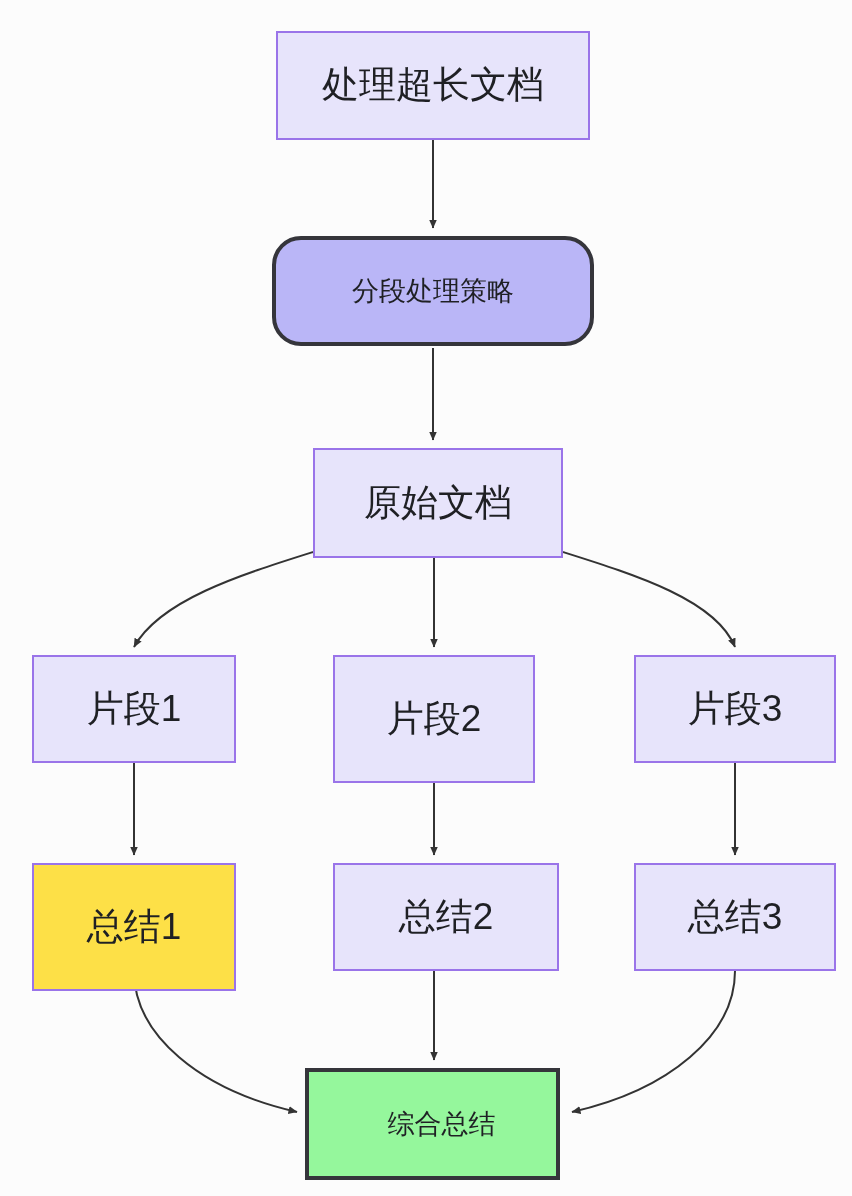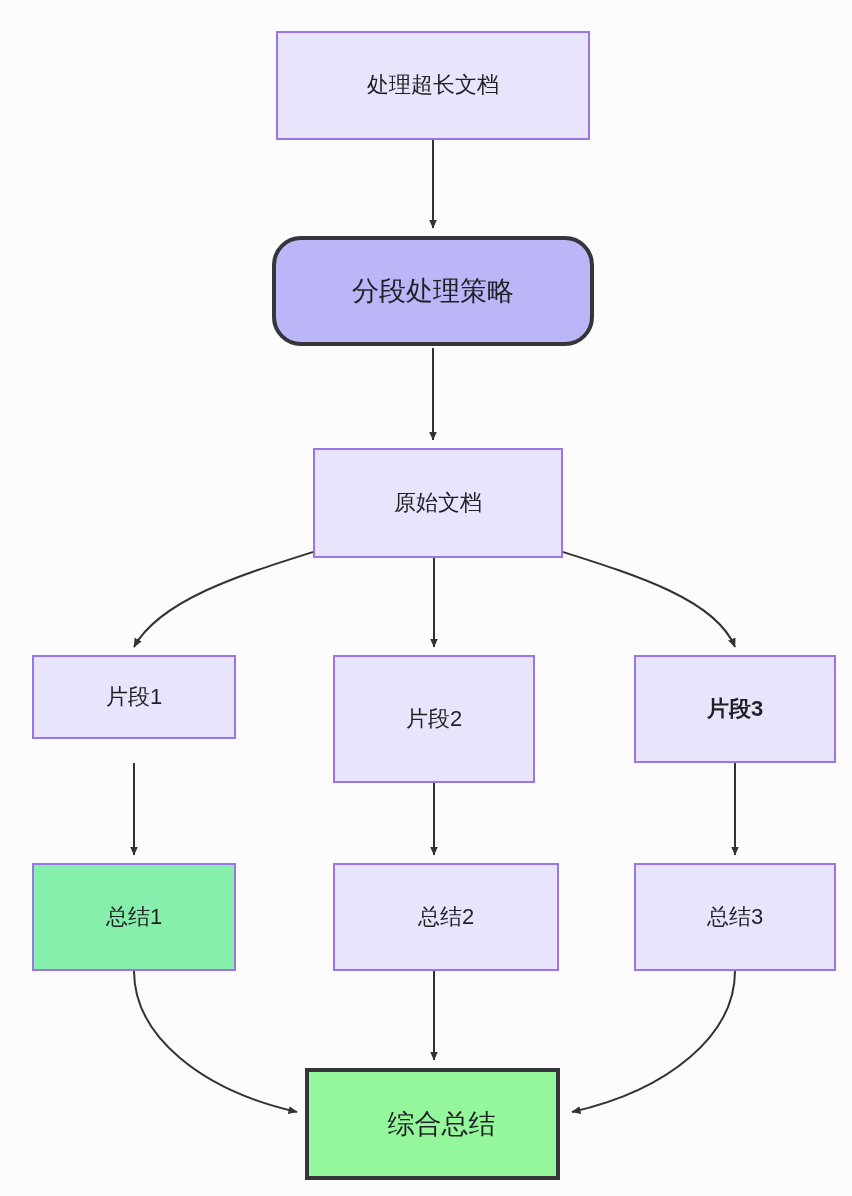--- a/index.html
+++ b/index.html
@@ -38,21 +38,21 @@
     z-index: 2;
   }
   .node-label {
     display: block;
     white-space: nowrap;
   }
   
   .node.plain {
     background: #e7e4fb;
     border: 2px solid #9a74e9;
-    font-size: 22px;
+    font-size: 37px;
   }
   
   .node.emph {
     background: #bab6f7;
     border: 4px solid #35353b;
     font-size: 27px;
   }
   
   .node.result {
     background: #95f79c;
@@ -90,30 +90,30 @@
   <div id="nodes-group">
       <div class="node plain" style="left: 276px; top: 31px; width: 314px; height: 109px; background: rgb(231, 228, 251); border-color: rgb(154, 116, 233);">
         <span class="node-label">处理超长文档</span>
       </div>
       <div class="node emph" style="left: 272px; top: 236px; width: 322px; height: 110px; background: rgb(186, 182, 247); border-color: rgb(53, 53, 59); border-radius: 29px;">
         <span class="node-label">分段处理策略</span>
       </div>
       <div class="node plain" style="left: 313px; top: 448px; width: 250px; height: 110px; background: rgb(231, 228, 251); border-color: rgb(154, 116, 233); text-align: center;">
         <span class="node-label">原始文档</span>
       </div>
-      <div class="node plain" style="left: 32px; top: 655px; width: 204px; height: 84px; background: rgb(231, 228, 251); border-color: rgb(154, 116, 233);">
+      <div class="node plain" style="left: 32px; top: 655px; width: 204px; height: 108px; background: rgb(231, 228, 251); border-color: rgb(154, 116, 233);">
         <span class="node-label">片段1</span>
       </div>
       <div class="node plain" style="left: 333px; top: 655px; width: 202px; height: 128px; background: rgb(231, 228, 251); border-color: rgb(154, 116, 233);">
         <span class="node-label">片段2</span>
       </div>
-      <div class="node plain" style="left: 634px; top: 655px; width: 202px; height: 108px; background: rgb(231, 228, 251); border-color: rgb(154, 116, 233); font-weight: bold;">
+      <div class="node plain" style="left: 634px; top: 655px; width: 202px; height: 108px; background: rgb(231, 228, 251); border-color: rgb(154, 116, 233);">
         <span class="node-label">片段3</span>
       </div>
-      <div class="node plain" style="left: 32px; top: 863px; width: 204px; height: 108px; background: #86efac; border-color: rgb(154, 116, 233);">
+      <div class="node plain" style="left: 32px; top: 863px; width: 204px; height: 128px; background: #fde047; border-color: rgb(154, 116, 233);">
         <span class="node-label">总结1</span>
       </div>
       <div class="node plain" style="left: 333px; top: 863px; width: 226px; height: 108px; background: rgb(231, 228, 251); border-color: rgb(154, 116, 233);">
         <span class="node-label">总结2</span>
       </div>
       <div class="node plain" style="left: 634px; top: 863px; width: 202px; height: 108px; background: rgb(231, 228, 251); border-color: rgb(154, 116, 233);">
         <span class="node-label">总结3</span>
       </div>
       <div class="node result" style="left: 305px; top: 1068px; width: 255px; height: 112px; background: rgb(149, 247, 156); border-color: rgb(53, 53, 59);">
         <span class="node-label">综合总结</span>

